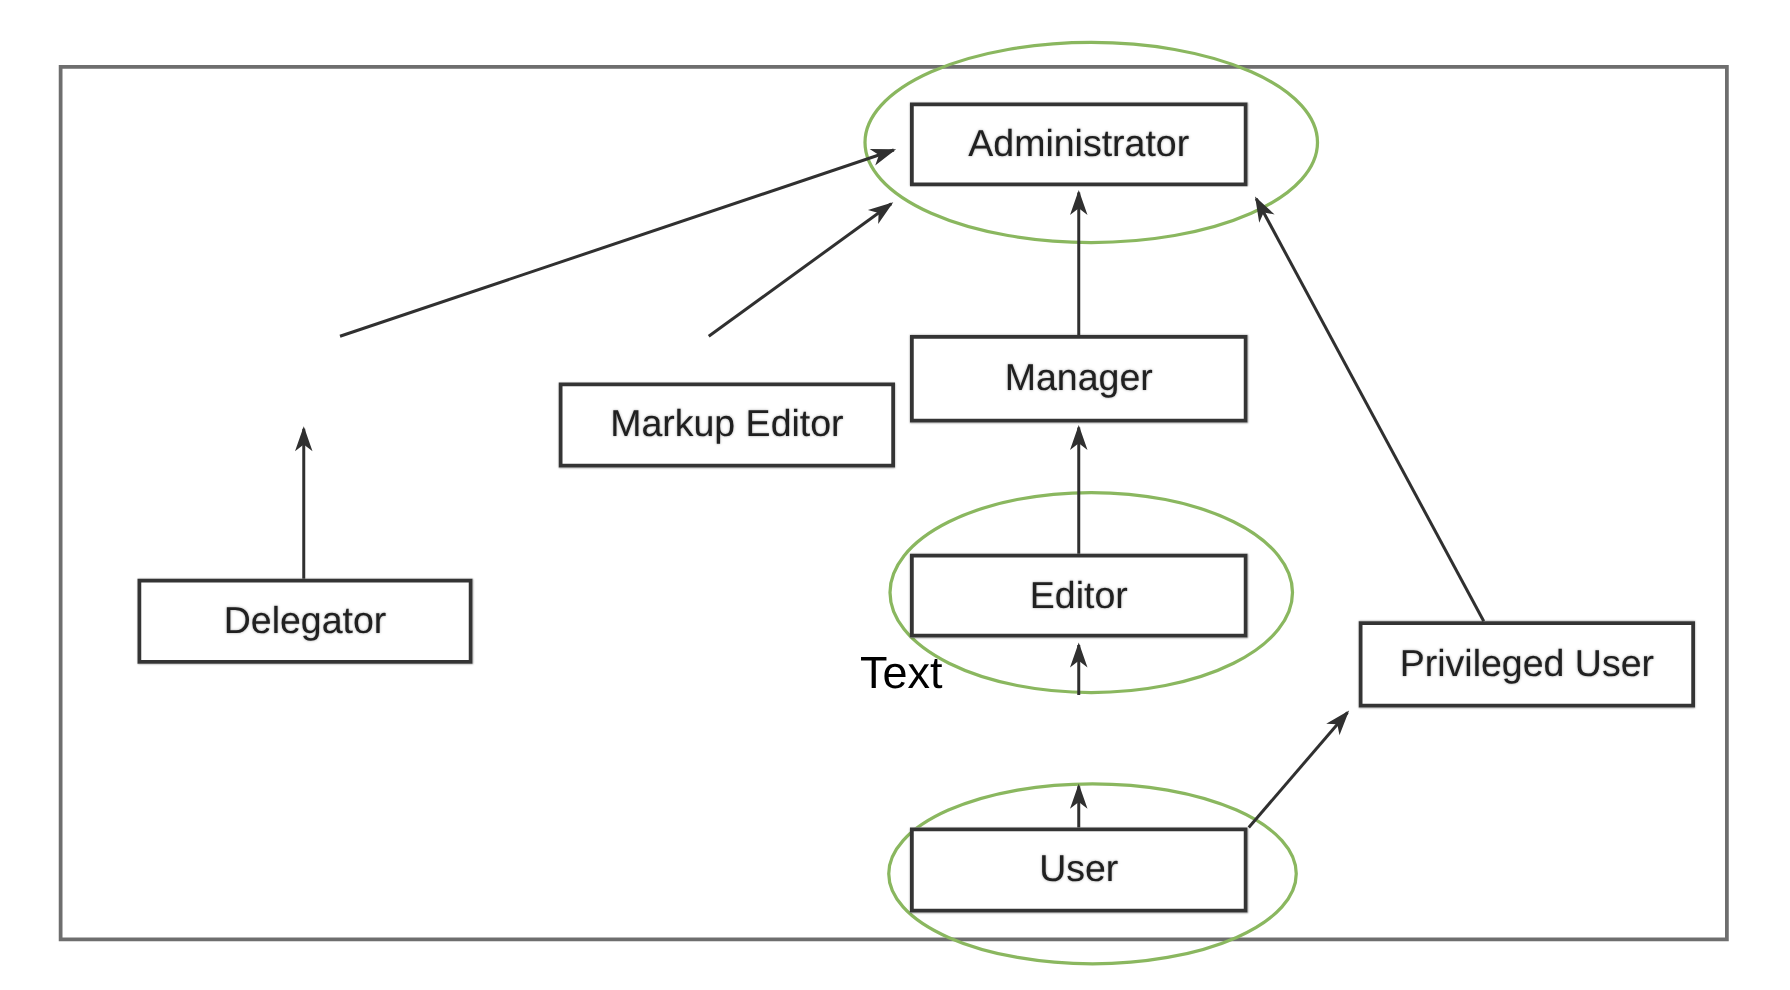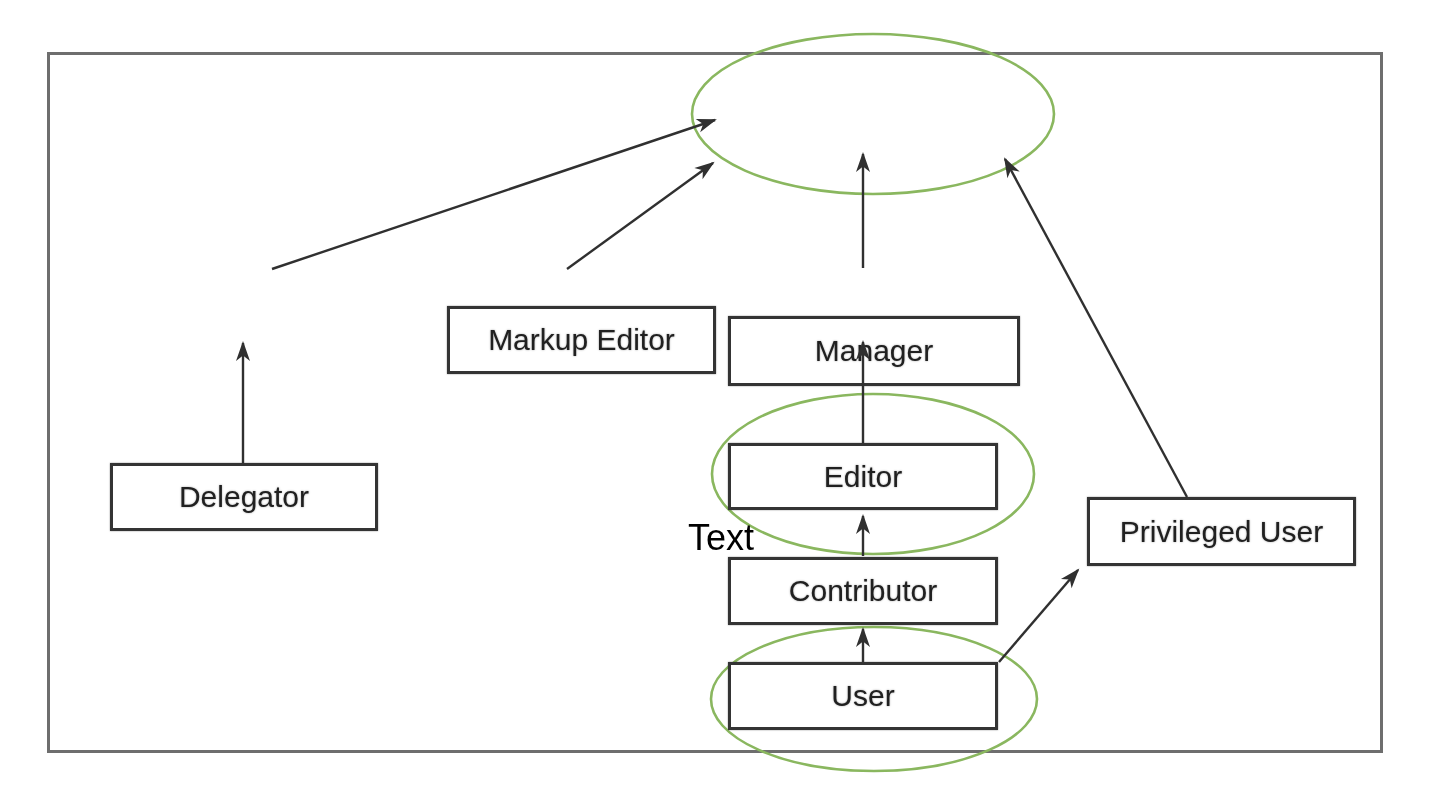--- a/index.html
+++ b/index.html
@@ -40,21 +40,21 @@
   }
   .node span {
     font-size: 30px;
     color: #202020;
     text-shadow: 0 0 2px rgba(40,40,40,0.45);
     white-space: nowrap;
   }
   .node-administrator      { left: 728px;  top: 82px;  width: 270px; height: 67px; }
   .node-security-administrator { left: 72px; top: 270px; width: 358px; height: 68px; }
   .node-markup-editor      { left: 447px;  top: 270px; width: 269px; height: 68px; margin-top: 36px; }
-  .node-manager            { left: 728px;  top: 268px; width: 292px; height: 70px; margin-top: 48px; }
+  .node-manager            { left: 728px;  top: 268px; width: 270px; height: 70px; }
   .node-delegator          { left: 110px;  top: 463px; width: 268px; height: 68px; }
   .node-editor             { left: 728px;  top: 443px; width: 270px; height: 67px; }
   .node-contributor        { left: 728px;  top: 557px; width: 270px; height: 68px; }
   .node-user               { left: 728px;  top: 662px; width: 270px; height: 68px; }
   .node-privileged-user    { left: 1087px; top: 497px; width: 269px; height: 69px; }
   .annotation {
     position: absolute;
     left: 688px; top: 517px;
     font-size: 36px;
     color: #000000;
@@ -68,34 +68,34 @@
 <div class="stage">
 
   <div class="frame"></div>
 
   <svg id="highlight-layer" class="layer">
     <ellipse cx="873" cy="114" rx="181" ry="80" fill="none" stroke="#8ab75f" stroke-width="2.6"></ellipse>
     <ellipse cx="873" cy="474" rx="161" ry="80" fill="none" stroke="#8ab75f" stroke-width="2.6"></ellipse>
     <ellipse cx="874" cy="699" rx="163" ry="72" fill="none" stroke="#8ab75f" stroke-width="2.6"></ellipse>
   </svg>
 
+  <div class="node node-administrator">
+    <span>Administrator</span>
+  </div>
   <div class="node node-markup-editor">
     <span>Markup Editor</span>
   </div>
   <div class="node node-manager">
     <span>Manager</span>
   </div>
   <div class="node node-delegator">
     <span>Delegator</span>
   </div>
   <div class="node node-editor">
     <span>Editor</span>
-  </div>
-  <div class="node node-contributor">
-    <span>Contributor</span>
   </div>
   <div class="node node-user">
     <span>User</span>
   </div>
   <div class="node node-privileged-user">
     <span>Privileged User</span>
   </div>
 
   <svg id="arrow-layer" class="layer">
     <defs>

